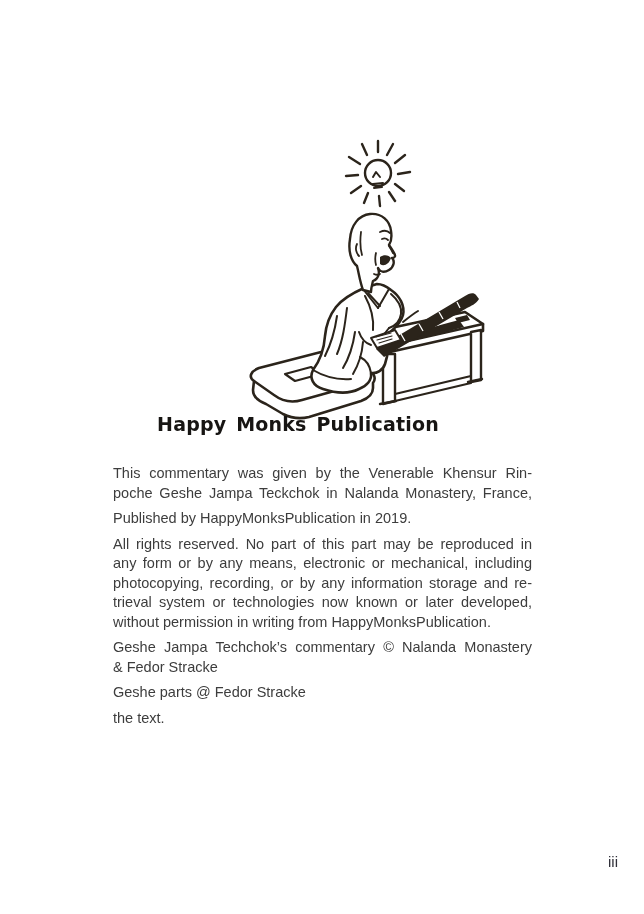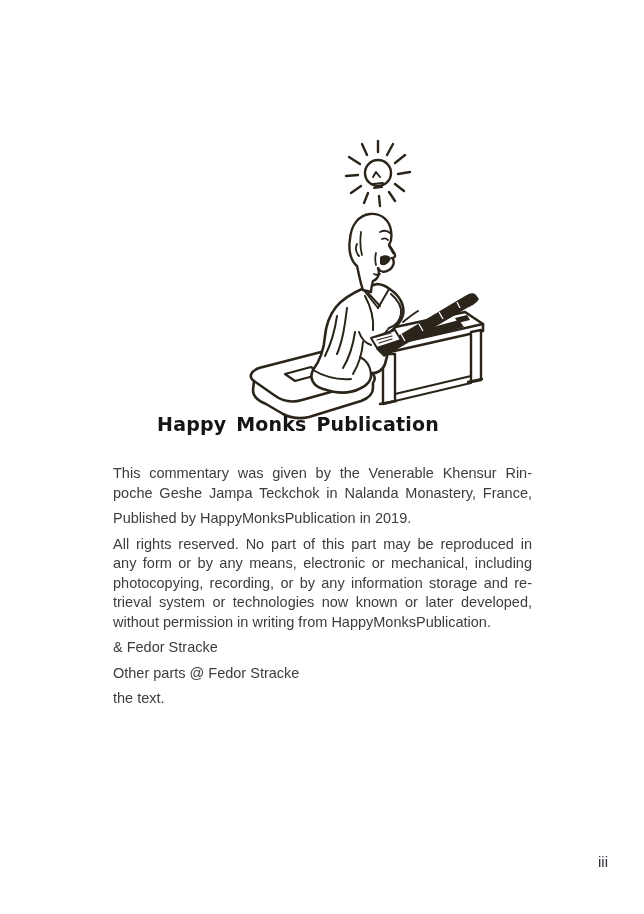--- a/index.html
+++ b/index.html
@@ -33,21 +33,21 @@
   .copyright{
     position:absolute;left:113px;top:456px;width:419px;
     font-size:14.5px;line-height:19.5px;color:var(--body-text);margin-top:8px;
   }
   .copyright p{margin:0 0 6px 0;}
   .copyright p:last-child{margin-bottom:0;}
   .line{display:block;text-align:justify;text-align-last:justify;}
   .line.last{text-align-last:left;}
   .page-number{
     position:absolute;left:598px;top:853px;width:30px;
-    text-align:left;font-size:15px;line-height:18px;
+    text-align:center;font-size:15px;line-height:18px;
     color:var(--pageno-text);
   }
 </style>
 </head>
 <body>
 
 <figure class="illustration">
   <svg viewBox="0 0 250 300" aria-hidden="true">
 
     <g>
@@ -165,23 +165,24 @@
       <span class="line last">Published by HappyMonksPublication in 2019.</span>
     </p>
     <p>
       <span class="line">All rights reserved. No part of this part may be reproduced in</span>
       <span class="line">any form or by any means, electronic or mechanical, including</span>
       <span class="line">photocopying, recording, or by any information storage and re-</span>
       <span class="line">trieval system or technologies now known or later developed,</span>
       <span class="line last">without permission in writing from HappyMonksPublication.</span>
     </p>
     <p>
+      <span class="line">Geshe Jampa Techchok’s commentary © Nalanda Monastery</span>
       <span class="line last">&amp; Fedor Stracke</span>
     </p>
     <p>
-      <span class="line last">Other parts @ Fedor Stracke</span>
+      <span class="line last">Geshe parts @ Fedor Stracke</span>
     </p>
     <p>
       <span class="line last">the text.</span>
     </p>
   </section>
 
 <div class="page-number">iii</div>
 
 </body></html>

